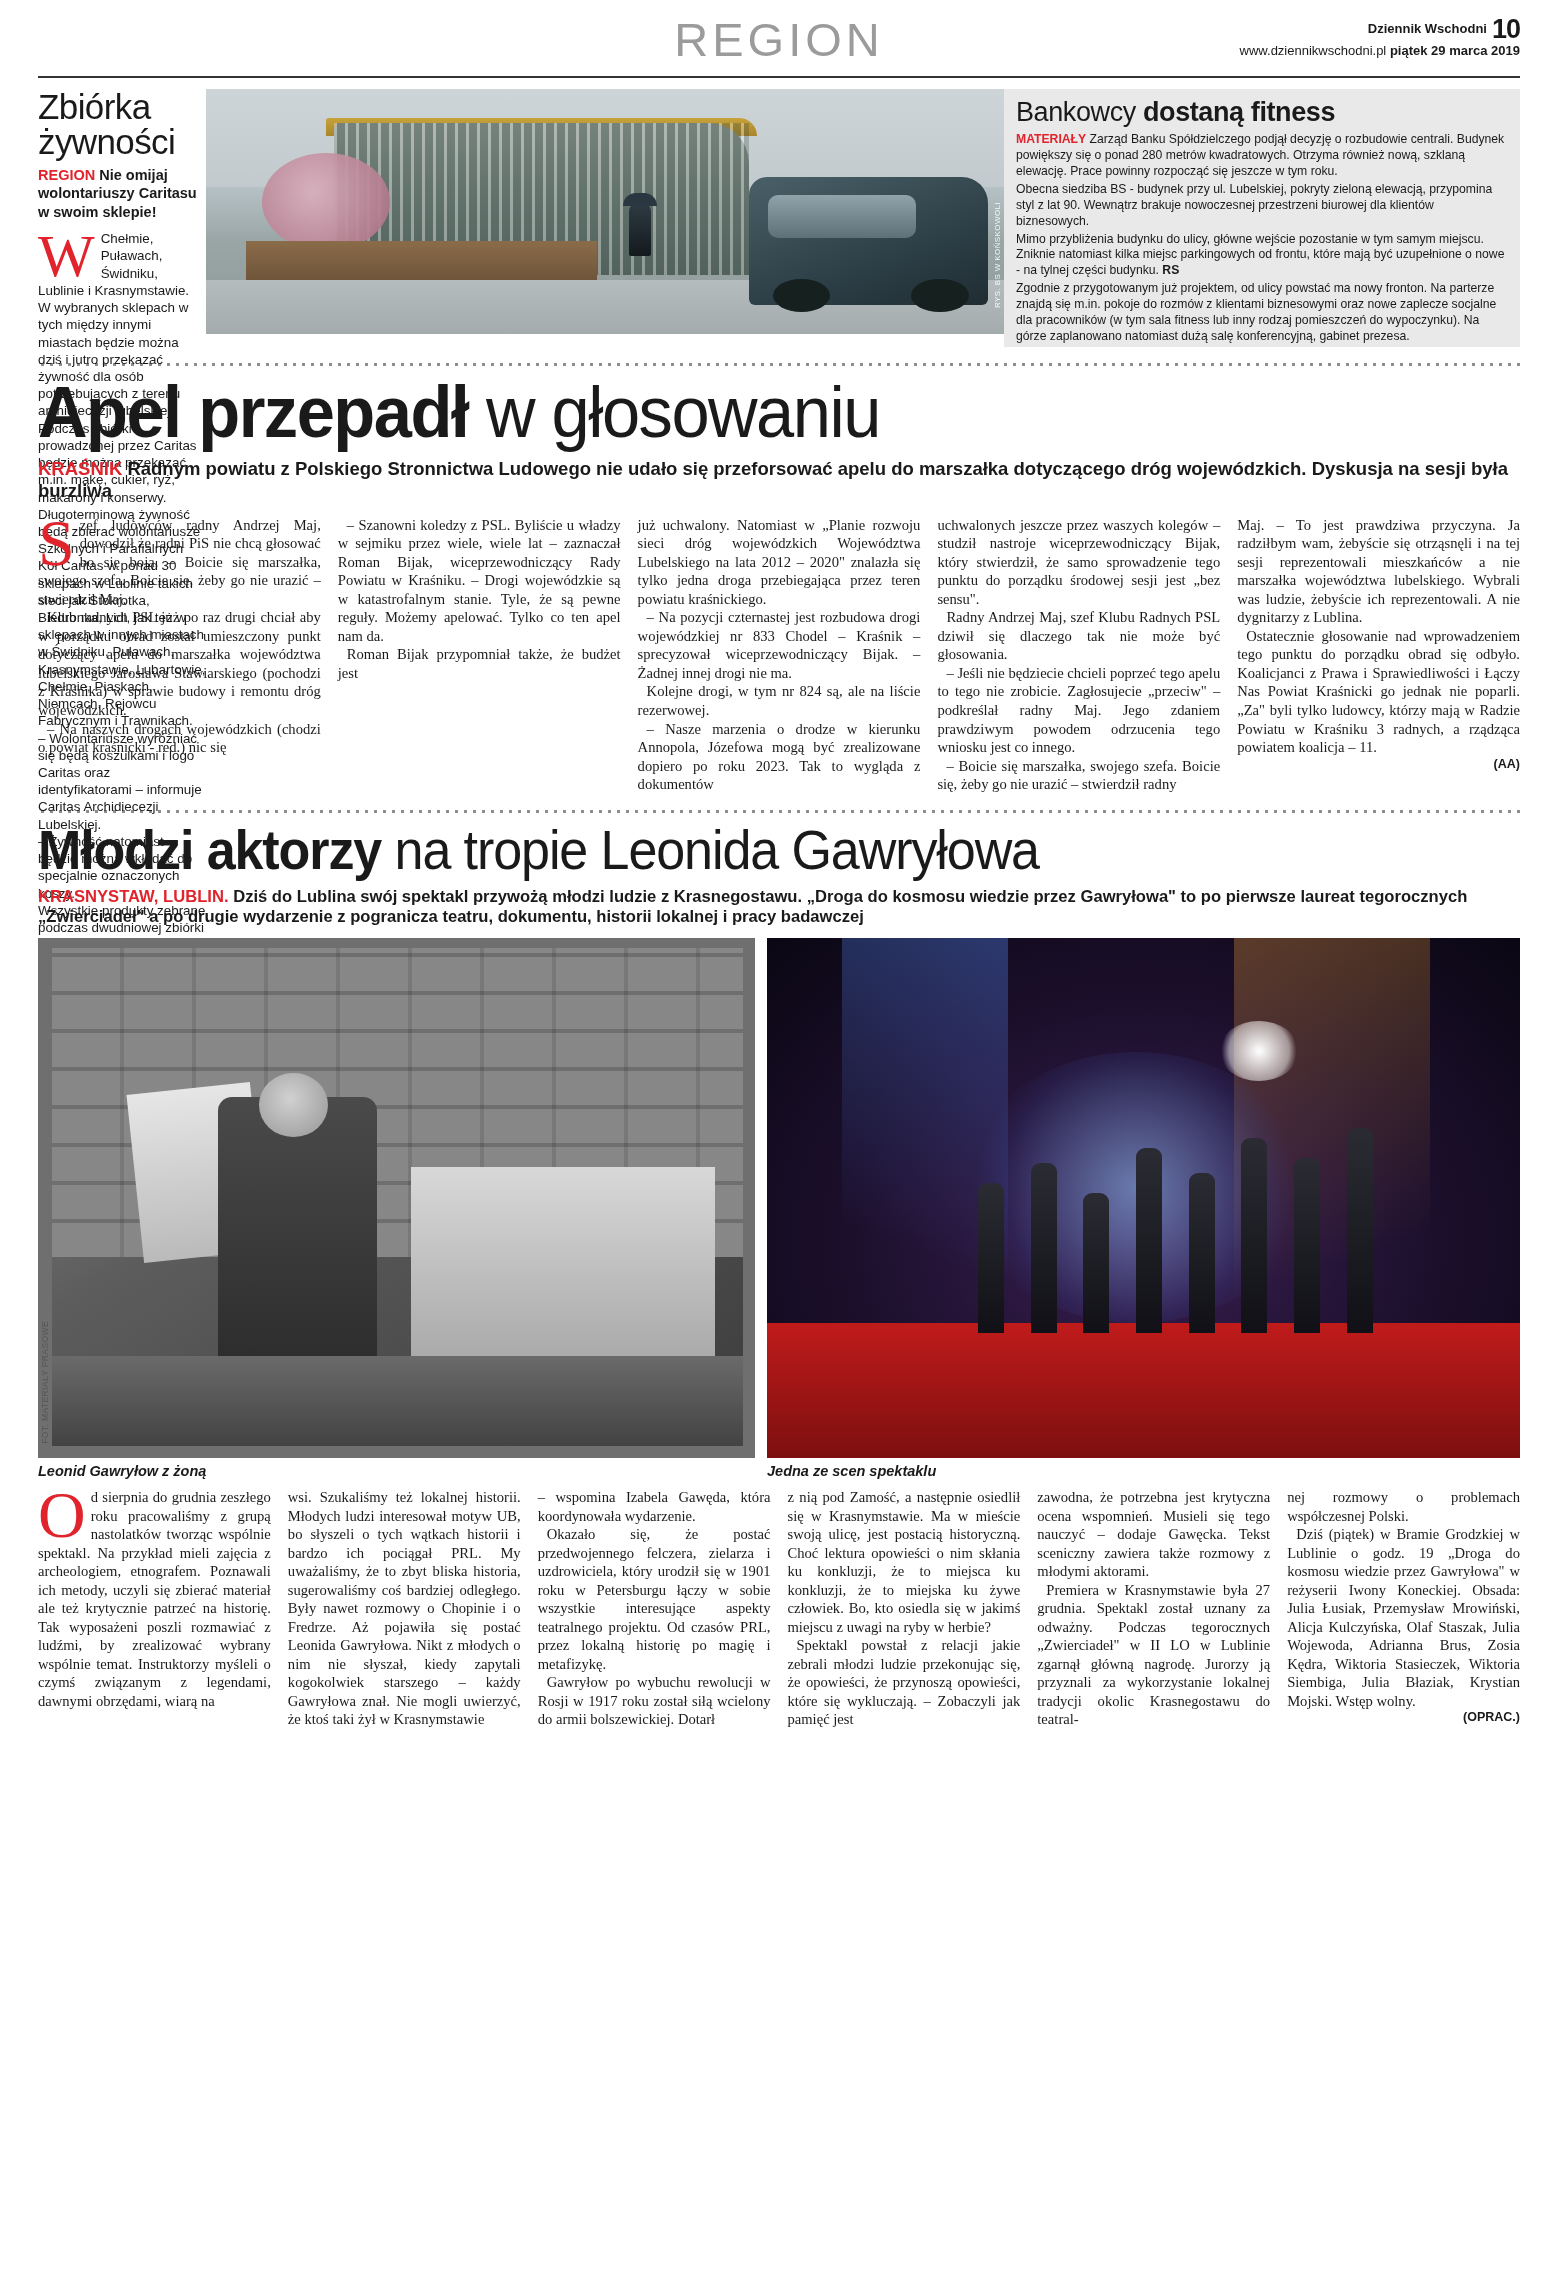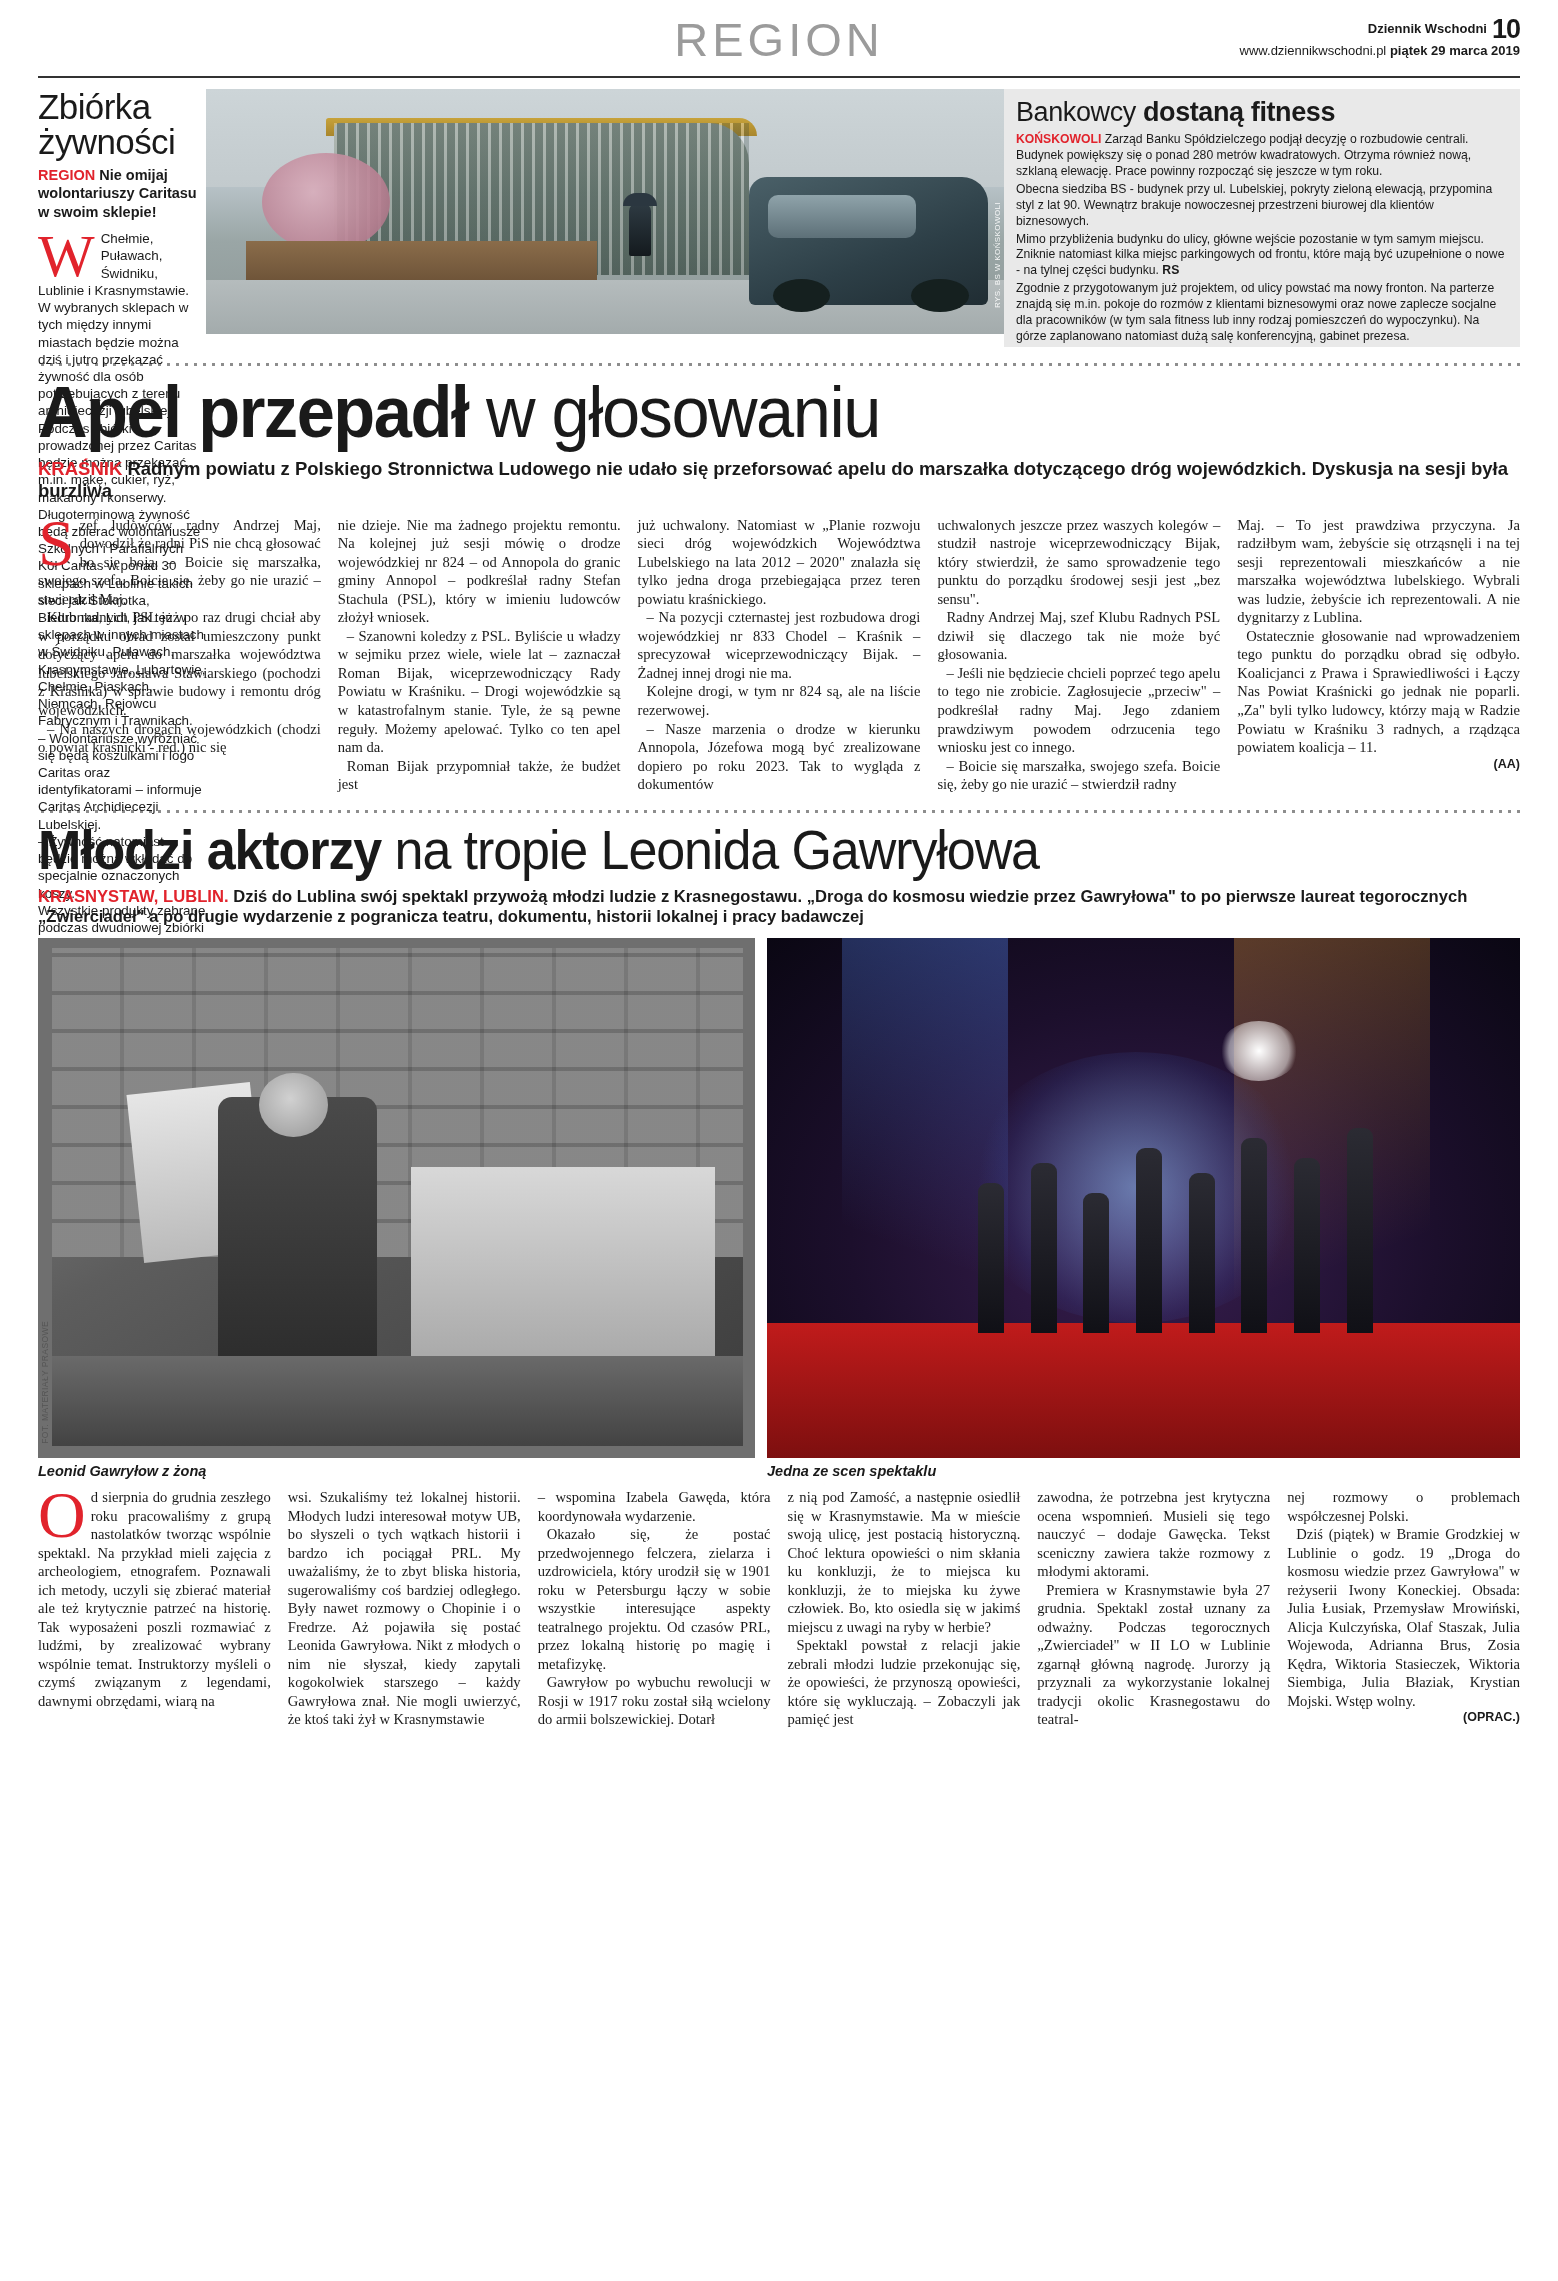--- a/index.html
+++ b/index.html
@@ -227,21 +227,21 @@
       </div>
       <div class="photo-credit-v">RYS. BS W KOŃSKOWOLI</div>
     </div>
 
     <div class="col-right">
       <div class="hl-right">
         <span>Bankowcy </span><b>dostaną fitness</b>
       </div>
       <div class="body-right">
         <p>
-          <span class="kicker">KOŃSKOWOLI</span><span> Zarząd Banku Spółdzielczego podjął decyzję o rozbudowie centrali. Budynek powiększy się o ponad 280 metrów kwadratowych. Otrzyma również nową, szklaną elewację. Prace powinny rozpocząć się jeszcze w tym roku.</span>
+          <span class="kicker">MATERIAŁY</span><span> Zarząd Banku Spółdzielczego podjął decyzję o rozbudowie centrali. Budynek powiększy się o ponad 280 metrów kwadratowych. Otrzyma również nową, szklaną elewację. Prace powinny rozpocząć się jeszcze w tym roku.</span>
         </p>
         <p>Obecna siedziba BS - budynek przy ul. Lubelskiej, pokryty zieloną elewacją, przypomina styl z lat 90. Wewnątrz brakuje nowoczesnej przestrzeni biurowej dla klientów biznesowych.</p>
         <p>
           <span>Mimo przybliżenia budynku do ulicy, główne wejście pozostanie w tym samym miejscu. Zniknie natomiast kilka miejsc parkingowych od frontu, które mają być uzupełnione o nowe - na tylnej części budynku.</span>
           <span class="sig">RS</span>
         </p>
         <p>Zgodnie z przygotowanym już projektem, od ulicy powstać ma nowy fronton. Na parterze znajdą się m.in. pokoje do rozmów z klientami biznesowymi oraz nowe zaplecze socjalne dla pracowników (w tym sala fitness lub inny rodzaj pomieszczeń do wypoczynku). Na górze zaplanowano natomiast dużą salę konferencyjną, gabinet prezesa.</p>
       </div>
     </div>
   </div>
@@ -257,21 +257,20 @@
 
   <div class="cols6">
     <div class="col">
       <p class="noind">
         <span class="dropcap-s">S</span><span>zef ludowców radny Andrzej Maj, dowodził że radni PiS nie chcą głosować bo się boją. – Boicie się marszałka, swojego szefa. Boicie się, żeby go nie urazić – stwierdził Maj.</span>
       </p>
       <p>Klub radnych PSL już po raz drugi chciał aby w porządku obrad został umieszczony punkt dotyczący apelu do marszałka województwa lubelskiego Jarosława Stawiarskiego (pochodzi z Kraśnika) w sprawie budowy i remontu dróg wojewódzkich.</p>
       <p>– Na naszych drogach wojewódzkich (chodzi o powiat kraśnicki - red.) nic się</p>
     </div>
     <div class="col">
-      <p class="noind">nie dzieje. Nie ma żadnego projektu remontu. Na kolejnej już sesji mówię o drodze wojewódzkiej nr 824 – od Annopola do granic gminy Annopol – podkreślał radny Stefan Stachula (PSL), który w imieniu ludowców złożył wniosek.</p>
       <p>– Szanowni koledzy z PSL. Byliście u władzy w sejmiku przez wiele, wiele lat – zaznaczał Roman Bijak, wiceprzewodniczący Rady Powiatu w Kraśniku. – Drogi wojewódzkie są w katastrofalnym stanie. Tyle, że są pewne reguły. Możemy apelować. Tylko co ten apel nam da.</p>
       <p>Roman Bijak przypomniał także, że budżet jest</p>
     </div>
     <div class="col">
       <p class="noind">już uchwalony. Natomiast w „Planie rozwoju sieci dróg wojewódzkich Województwa Lubelskiego na lata 2012 – 2020" znalazła się tylko jedna droga przebiegająca przez teren powiatu kraśnickiego.</p>
       <p>– Na pozycji czternastej jest rozbudowa drogi wojewódzkiej nr 833 Chodel – Kraśnik – sprecyzował wiceprzewodniczący Bijak. – Żadnej innej drogi nie ma.</p>
       <p>Kolejne drogi, w tym nr 824 są, ale na liście rezerwowej.</p>
       <p>– Nasze marzenia o drodze w kierunku Annopola, Józefowa mogą być zrealizowane dopiero po roku 2023. Tak to wygląda z dokumentów</p>
     </div>
     <div class="col">

